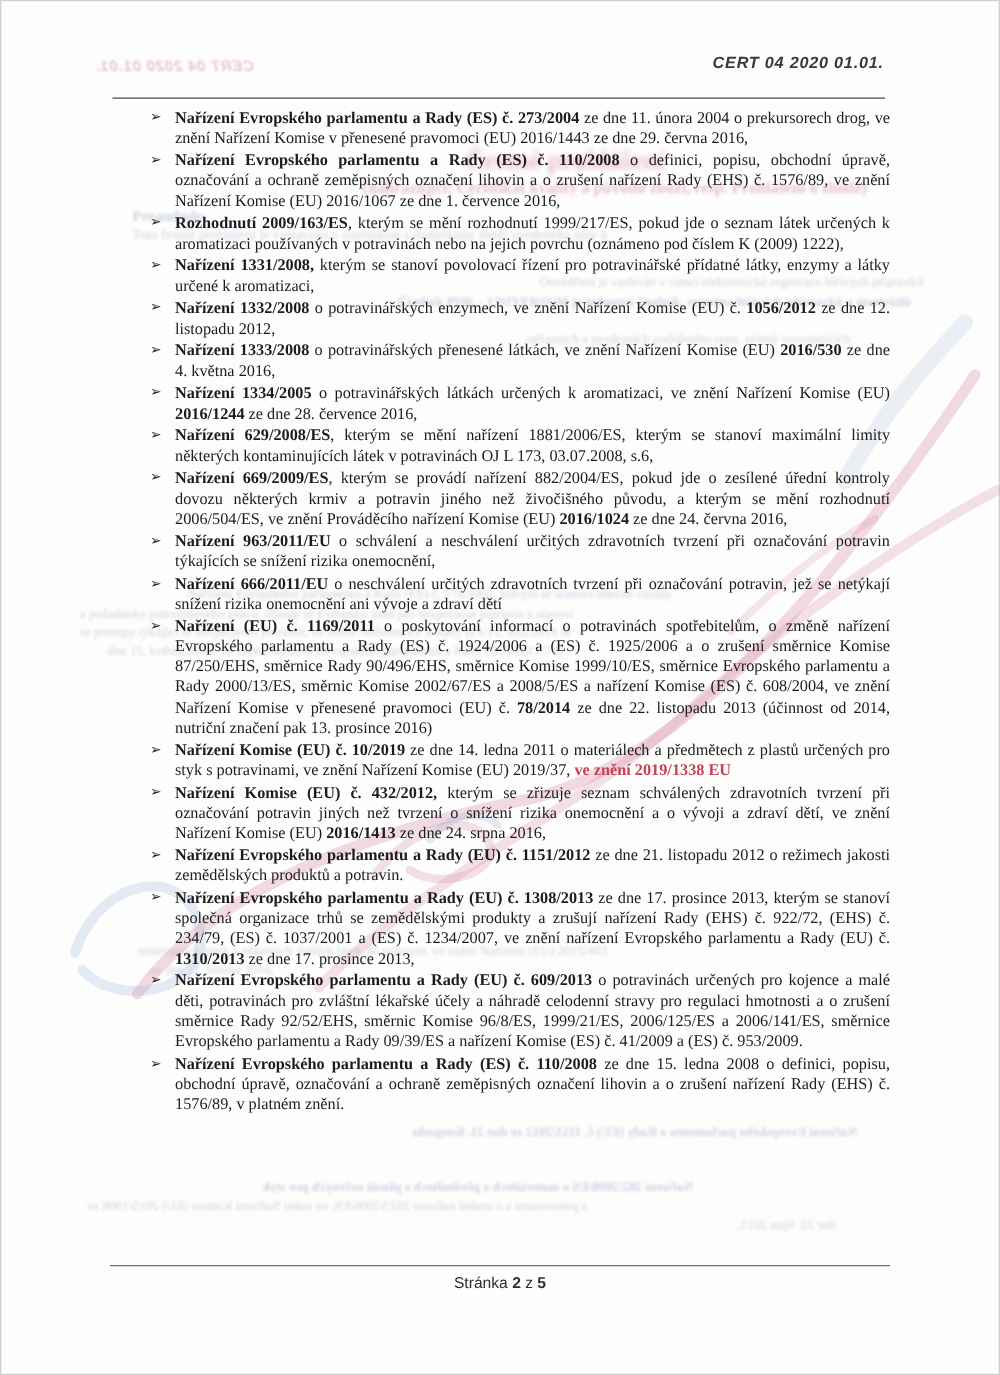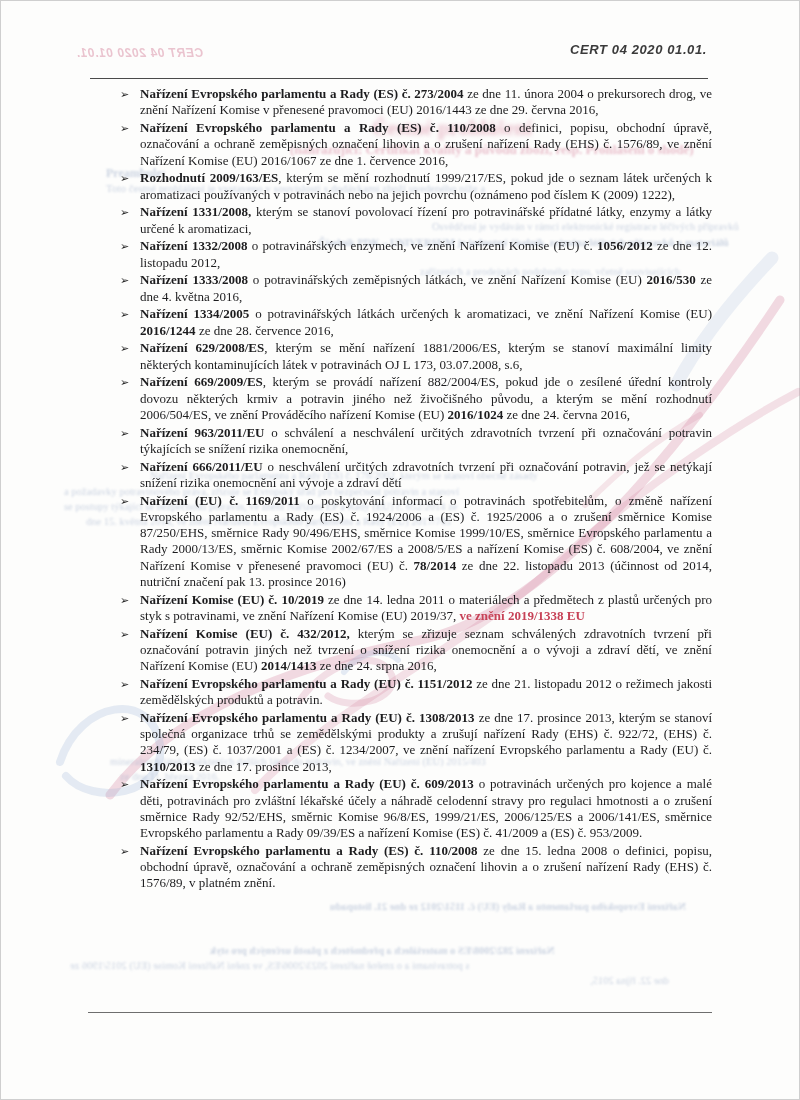--- a/index.html
+++ b/index.html
@@ -110,30 +110,31 @@
   <span class="hdr-ghost">CERT 04 2020 01.01.</span>
   <span class="hdr-code">CERT 04 2020 01.01.</span>
   <div class="rule top"></div>
 
   <ol class="regs" id="reg-list">
       <li><span class="bullet">➢</span><span class="b">Nařízení Evropského parlamentu a Rady (ES) č. 273/2004</span><span> ze dne 11. února 2004 o prekursorech drog, ve znění Nařízení Komise v přenesené pravomoci (EU) 2016/1443 ze dne 29. června 2016,</span></li>
       <li><span class="bullet">➢</span><span class="b">Nařízení Evropského parlamentu a Rady (ES) č. 110/2008</span><span> o definici, popisu, obchodní úpravě, označování a ochraně zeměpisných označení lihovin a o zrušení nařízení Rady (EHS) č. 1576/89, ve znění Nařízení Komise (EU) 2016/1067 ze dne 1. července 2016,</span></li>
       <li><span class="bullet">➢</span><span class="b">Rozhodnutí 2009/163/ES</span><span>, kterým se mění rozhodnutí 1999/217/ES, pokud jde o seznam látek určených k aromatizaci používaných v potravinách nebo na jejich povrchu (oznámeno pod číslem K (2009) 1222),</span></li>
       <li><span class="bullet">➢</span><span class="b">Nařízení 1331/2008,</span><span> kterým se stanoví povolovací řízení pro potravinářské přídatné látky, enzymy a látky určené k aromatizaci,</span></li>
       <li><span class="bullet">➢</span><span class="b">Nařízení 1332/2008</span><span> o potravinářských enzymech, ve znění Nařízení Komise (EU) č. </span><span class="b">1056/2012</span><span> ze dne 12. listopadu 2012,</span></li>
-      <li><span class="bullet">➢</span><span class="b">Nařízení 1333/2008</span><span> o potravinářských zeměpisných látkách, ve znění Nařízení Komise (EU) </span><span class="b">2016/530</span><span> ze dne 4. května 2016,</span></li>
+      <li><span class="bullet">➢</span><span class="b">Nařízení 1333/2008</span><span> o potravinářských přenesené látkách, ve znění Nařízení Komise (EU) </span><span class="b">2016/530</span><span> ze dne 4. května 2016,</span></li>
       <li><span class="bullet">➢</span><span class="b">Nařízení 1334/2005</span><span> o potravinářských látkách určených k aromatizaci, ve znění Nařízení Komise (EU) </span><span class="b">2016/1244</span><span> ze dne 28. července 2016,</span></li>
       <li><span class="bullet">➢</span><span class="b">Nařízení 629/2008/ES</span><span>, kterým se mění nařízení 1881/2006/ES, kterým se stanoví maximální limity některých kontaminujících látek v potravinách  OJ L 173, 03.07.2008, s.6,</span></li>
       <li><span class="bullet">➢</span><span class="b">Nařízení 669/2009/ES</span><span>, kterým se provádí nařízení  882/2004/ES, pokud jde o zesílené úřední kontroly dovozu některých krmiv a potravin jiného než živočišného původu, a kterým se mění rozhodnutí 2006/504/ES, ve znění Prováděcího nařízení Komise (EU) </span><span class="b">2016/1024</span><span> ze dne 24. června 2016,</span></li>
       <li><span class="bullet">➢</span><span class="b">Nařízení 963/2011/EU</span><span> o schválení a neschválení určitých zdravotních tvrzení při označování potravin týkajících se snížení rizika onemocnění,</span></li>
       <li><span class="bullet">➢</span><span class="b">Nařízení 666/2011/EU</span><span> o neschválení určitých zdravotních tvrzení při označování potravin, jež se netýkají snížení rizika onemocnění ani vývoje a zdraví dětí</span></li>
       <li><span class="bullet">➢</span><span class="b">Nařízení (EU) č. 1169/2011</span><span>  o poskytování informací o potravinách spotřebitelům, o změně nařízení Evropského parlamentu a Rady (ES) č. 1924/2006 a (ES) č. 1925/2006 a o zrušení směrnice Komise 87/250/EHS, směrnice Rady 90/496/EHS, směrnice Komise 1999/10/ES, směrnice Evropského parlamentu a Rady 2000/13/ES, směrnic Komise 2002/67/ES a 2008/5/ES a nařízení Komise (ES) č. 608/2004, ve znění Nařízení Komise v přenesené pravomoci (EU) č. </span><span class="b">78/2014</span><span> ze dne 22. listopadu 2013 (účinnost od 2014, nutriční značení pak 13. prosince 2016)</span></li>
       <li><span class="bullet">➢</span><span class="b">Nařízení Komise (EU) č. 10/2019</span><span> ze dne 14. ledna 2011 o materiálech a předmětech z plastů určených pro styk s potravinami, ve znění Nařízení Komise (EU) 2019/37, </span><span class="rb">ve znění 2019/1338 EU</span></li>
-      <li><span class="bullet">➢</span><span class="b">Nařízení Komise (EU) č. 432/2012,</span><span> kterým se zřizuje seznam schválených zdravotních tvrzení při označování potravin jiných než tvrzení o snížení rizika onemocnění a o vývoji a zdraví dětí, ve znění Nařízení Komise (EU) </span><span class="b">2014/1413</span><span> ze dne 24. srpna 2016,</span></li>
+      <li><span class="bullet">➢</span><span class="b">Nařízení Komise (EU) č. 432/2012,</span><span> kterým se zřizuje seznam schválených zdravotních tvrzení při označování potravin jiných než tvrzení o snížení rizika onemocnění a o vývoji a zdraví dětí, ve znění Nařízení Komise (EU) </span><span class="b">2016/1413</span><span> ze dne 24. srpna 2016,</span></li>
       <li><span class="bullet">➢</span><span class="b">Nařízení Evropského parlamentu a Rady (EU) č. 1151/2012</span><span> ze dne 21. listopadu 2012 o režimech jakosti zemědělských produktů a potravin.</span></li>
       <li><span class="bullet">➢</span><span class="b">Nařízení Evropského parlamentu a Rady (EU) č. 1308/2013</span><span> ze dne 17. prosince 2013, kterým se stanoví společná organizace trhů se zemědělskými produkty a zrušují nařízení Rady (EHS) č. 922/72, (EHS) č. 234/79, (ES) č. 1037/2001 a (ES) č. 1234/2007, ve znění nařízení Evropského parlamentu a Rady (EU) č. </span><span class="b">1310/2013</span><span> ze dne 17. prosince 2013,</span></li>
       <li><span class="bullet">➢</span><span class="b">Nařízení Evropského parlamentu a Rady (EU) č. 609/2013</span><span> o potravinách určených pro kojence a malé děti, potravinách pro zvláštní lékařské účely a náhradě celodenní stravy pro regulaci hmotnosti a o zrušení směrnice Rady 92/52/EHS, směrnic Komise 96/8/ES, 1999/21/ES, 2006/125/ES a 2006/141/ES, směrnice Evropského parlamentu a Rady 09/39/ES a nařízení Komise (ES) č. 41/2009 a (ES) č. 953/2009.</span></li>
       <li><span class="bullet">➢</span><span class="b">Nařízení Evropského parlamentu a Rady (ES) č. 110/2008</span><span> ze dne 15. ledna 2008 o definici, popisu, obchodní úpravě, označování a ochraně zeměpisných označení lihovin a o zrušení nařízení Rady (EHS) č. 1576/89, v platném znění.</span></li>
     </ol>
 
   <div class="rule bottom"></div>
+  <div class="footer"><span>Stránka </span><b>2</b><span> z </span><b>5</b></div>
 
 </div>
 
 </body></html>

